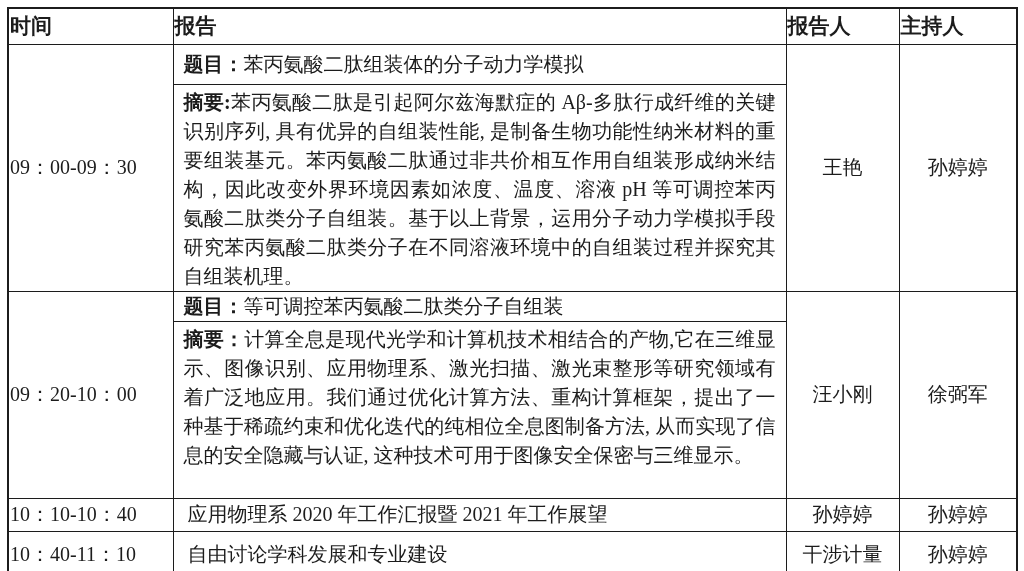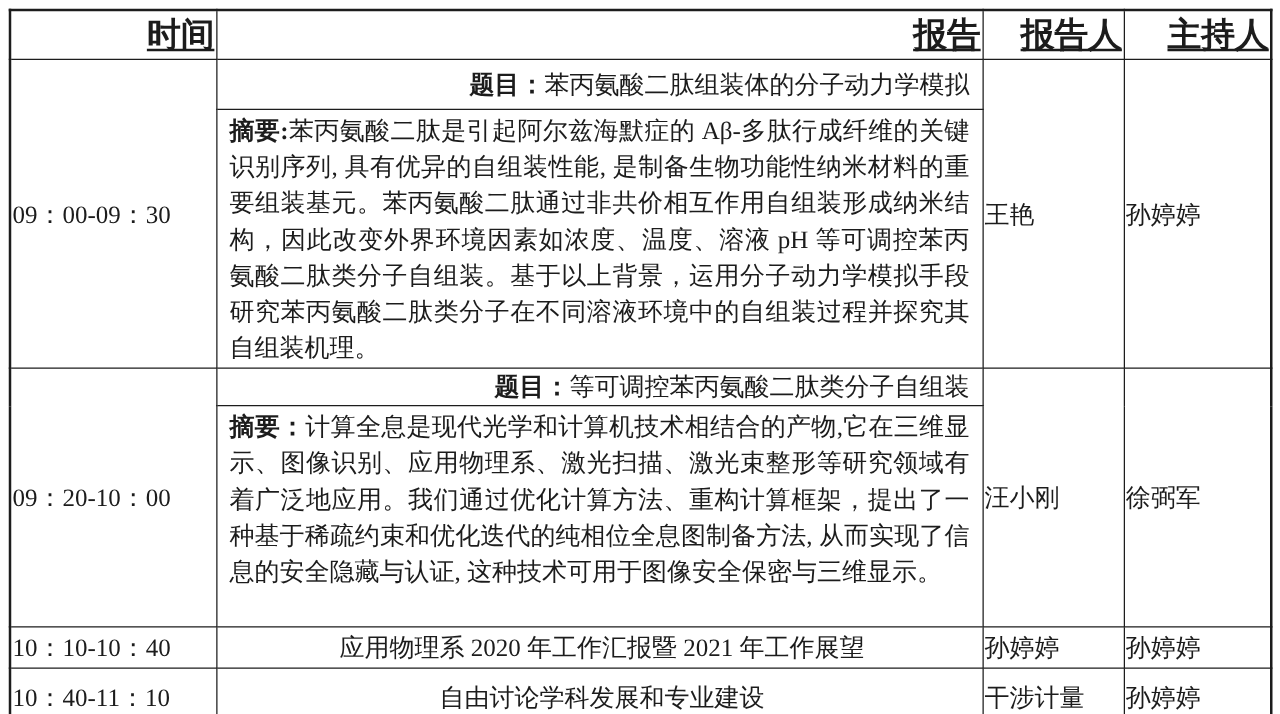--- a/index.html
+++ b/index.html
@@ -25,60 +25,60 @@
   }
   table.schedule td, table.schedule th {
     border: 1.5px solid #1c1c1c;
     box-sizing: border-box;
     overflow: hidden;
   }
   table.schedule {
     border: 2px solid #1c1c1c;
   }
   th.hdr {
-    font-size: 27px;
+    font-size: 21px;
     font-weight: bold;
-    text-align: right;
+    text-align: left;
     vertical-align: middle;
     height: 36px;
     border-bottom-width: 2px;
-    text-decoration: underline;
   }
   td.time-cell {
     font-size: 20px;
     text-align: left;
     vertical-align: middle;
     white-space: nowrap;
   }
   td.person-cell {
     font-size: 20px;
+    text-align: center;
     vertical-align: middle;
   }
   td.title-cell {
     font-size: 20px;
     height: 40px;
     padding: 0 10px;
     vertical-align: middle;
-    text-align: right;
+    text-align: left;
   }
   td.title-cell.short {
     height: 30px;
   }
   td.abstract-cell {
     font-size: 20px;
     line-height: 29px;
     padding: 3px 10px 0 10px;
     vertical-align: top;
     text-align: justify;
   }
   td.report-cell {
     font-size: 20px;
     padding: 0 10px 0 14px;
     vertical-align: middle;
-    text-align: center;
+    text-align: left;
   }
   .lbl {
     font-weight: bold;
   }
   tr.abstract-row-1 { height: 200px; margin-top: 28px; }
   tr.abstract-row-2 { height: 177px; }
   tr.simple-row-1 { height: 33px; padding-left: 24px; }
   tr.simple-row-2 { height: 48px; }
 </style>
 </head>

